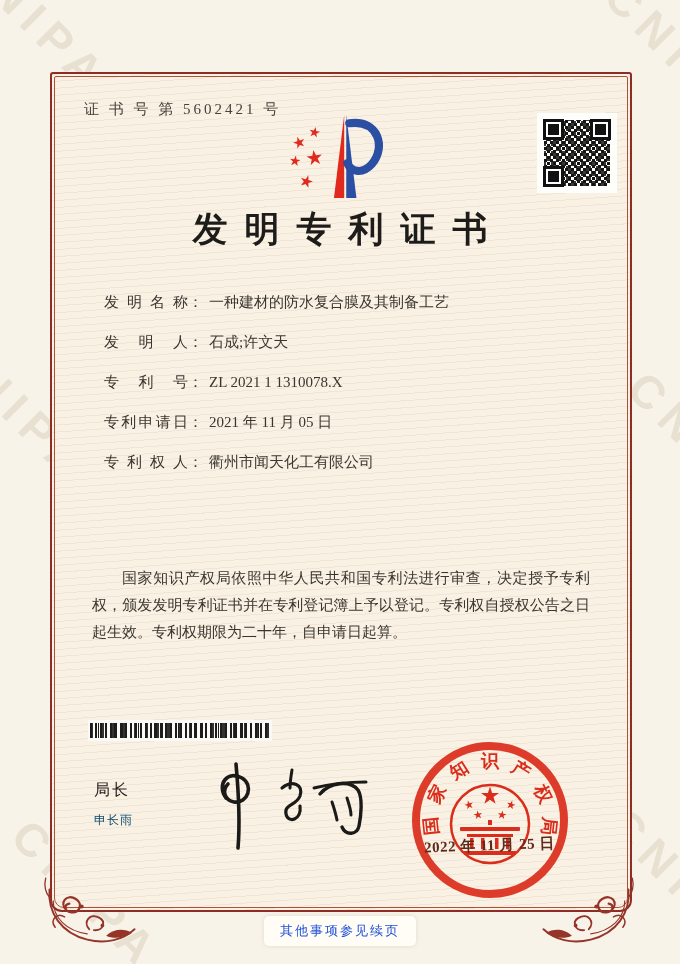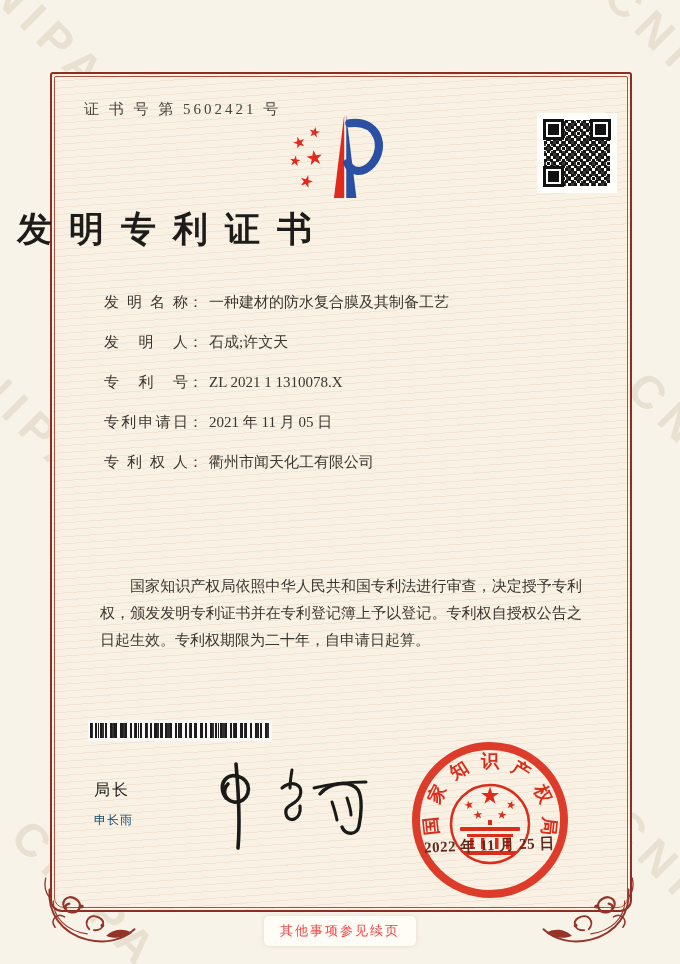--- a/index.html
+++ b/index.html
@@ -32,37 +32,37 @@
   .qr{position:absolute;left:539px;top:115px;width:76px;height:76px;background:#fdfdfb;
       box-shadow:0 0 0 2px #fdfdfb;}
   .qr-noise{position:absolute;inset:5px;
       background:
         repeating-conic-gradient(#141414 0% 25%, rgba(0,0,0,0) 0% 50%) 0 0/6px 6px,
         repeating-conic-gradient(rgba(20,20,20,0.85) 0% 25%, rgba(0,0,0,0) 0% 50%) 2px 1px/10px 10px;}
   .finder{position:absolute;width:15px;height:15px;border:3px solid #111;background:#fff;}
   .finder::after{content:'';position:absolute;inset:2px;background:#111;}
   .finder.tl{left:4px;top:4px;} .finder.tr{right:4px;top:4px;} .finder.bl{left:4px;bottom:4px;}
 
-  .title{position:absolute;left:0;right:0;top:206px;
+  .title{position:absolute;left:0;right:0;top:206px;text-align:center;
          font-size:35px;font-weight:bold;color:#1e1c1a;letter-spacing:17px;
          text-indent:17px;}
 
   
   .field{position:absolute;left:88px;font-size:15px;color:#3a352e;white-space:nowrap;margin-left:16px;}
   .field .lab{display:inline-block;width:84px;text-align:justify;text-align-last:justify;
               vertical-align:bottom;}
   .field .colon{padding-right:6px;}
   .grant-no{position:absolute;left:350px;top:0;}
   .grant-no .lab2{display:inline-block;width:96px;text-align:justify;text-align-last:justify;
               vertical-align:bottom;}
 
   
   .paras{position:absolute;left:88px;top:561px;width:506px;font-size:15px;color:#3a352e;
          line-height:27px;text-align:justify;}
-  .paras p{margin:12px;text-indent:2em;}
+  .paras p{margin:4px;text-indent:2em;}
 
   
   .barcode{position:absolute;left:88px;top:720px;width:184px;height:21px;background:#faf9f5;
            padding:0;}
   .barcode-bars{position:absolute;inset:3px 2px;
       background:
         repeating-linear-gradient(90deg,#1c1c1c 0 2px,rgba(0,0,0,0) 2px 5px),
         repeating-linear-gradient(90deg,#1c1c1c 0 1px,rgba(0,0,0,0) 1px 8px),
         repeating-linear-gradient(90deg,rgba(28,28,28,0.9) 0 3px,rgba(0,0,0,0) 3px 11px);}
 
@@ -81,21 +81,21 @@
              font-size:18px;font-weight:900;color:#da2d1c;}
   .seal-emblem{position:absolute;left:36px;top:36px;}
   .seal-date{position:absolute;left:12px;top:94px;width:138px;font-size:15px;font-weight:bold;
              color:#5d2a1d;letter-spacing:0.5px;transform:rotate(-2deg);white-space:nowrap;}
 
   
   .page-indicator{position:absolute;left:0;width:680px;top:882px;text-align:center;
                   font-size:13px;color:#3a352e;letter-spacing:1px;}
   .continuation{position:absolute;left:50%;transform:translateX(-50%);top:916px;
                 background:#fffdf6;border-radius:5px;padding:6px 16px;
-                font-size:13px;color:#ef4444;letter-spacing:2px;box-shadow:0 0 4px rgba(190,170,140,0.35);}
+                font-size:13px;color:#1d4ed8;letter-spacing:2px;box-shadow:0 0 4px rgba(190,170,140,0.35);}
 </style>
 </head>
 <body>
 
 <div class="page">
 
   <svg width="0" height="0" style="position:absolute">
     <defs>
       <path id="star5" d="M0,-1 L0.2245,-0.309 L0.9511,-0.309 L0.3633,0.1180 L0.5878,0.8090 L0,0.3820 L-0.5878,0.8090 L-0.3633,0.1180 L-0.9511,-0.309 L-0.2245,-0.309 Z"></path>
       <g id="flourish" fill="none" stroke="#95352a" stroke-width="2" stroke-linecap="round">

